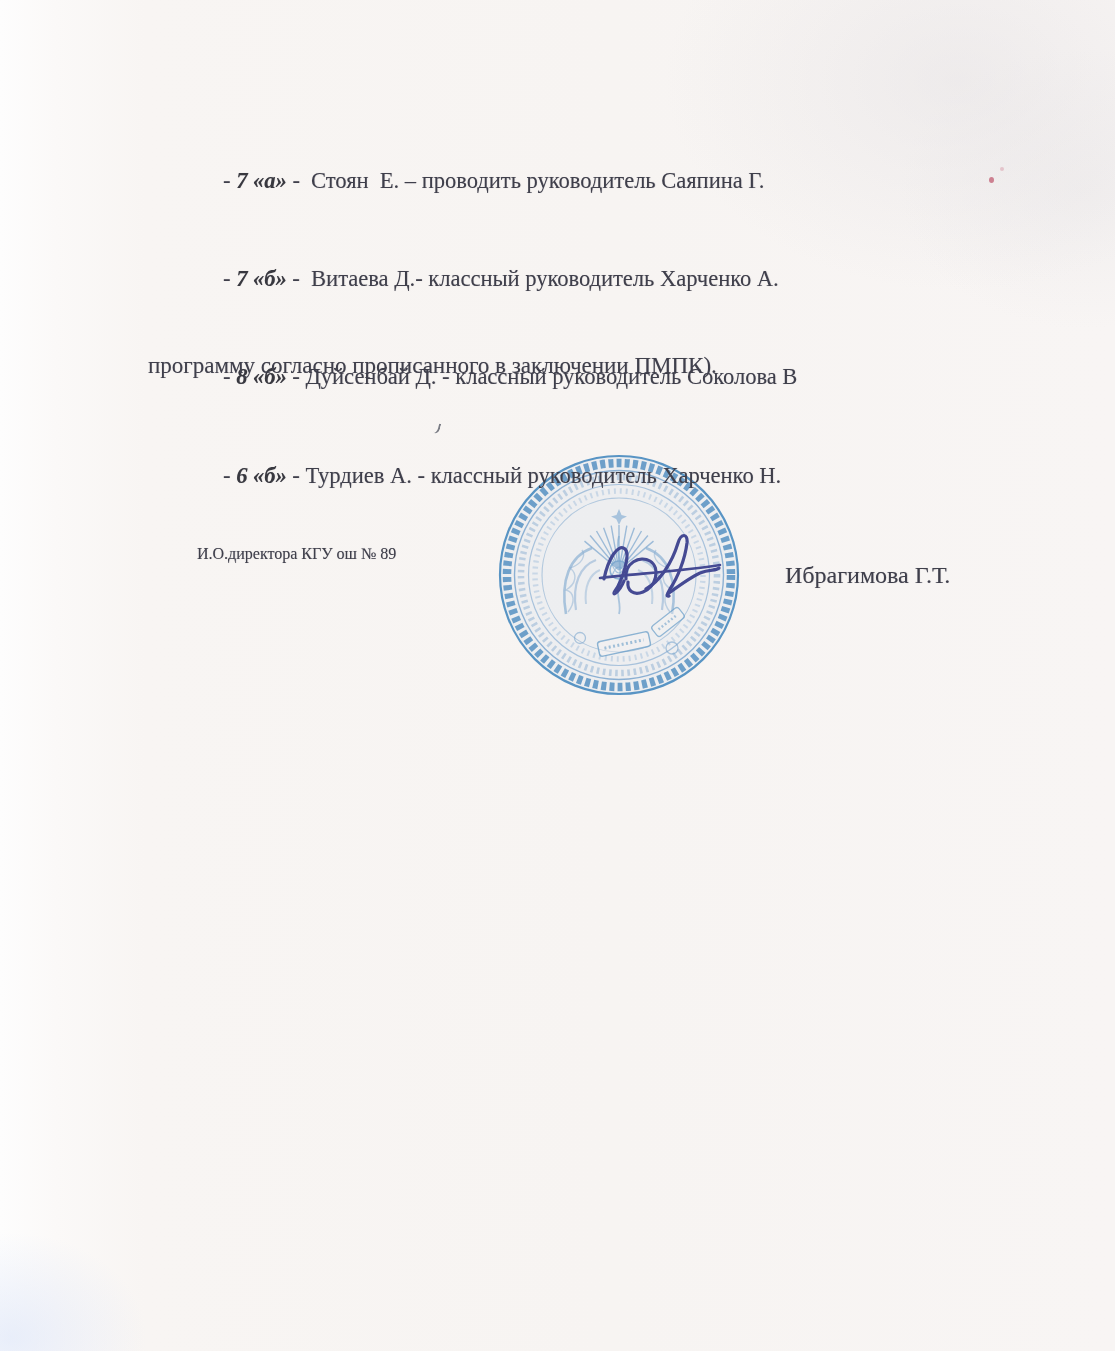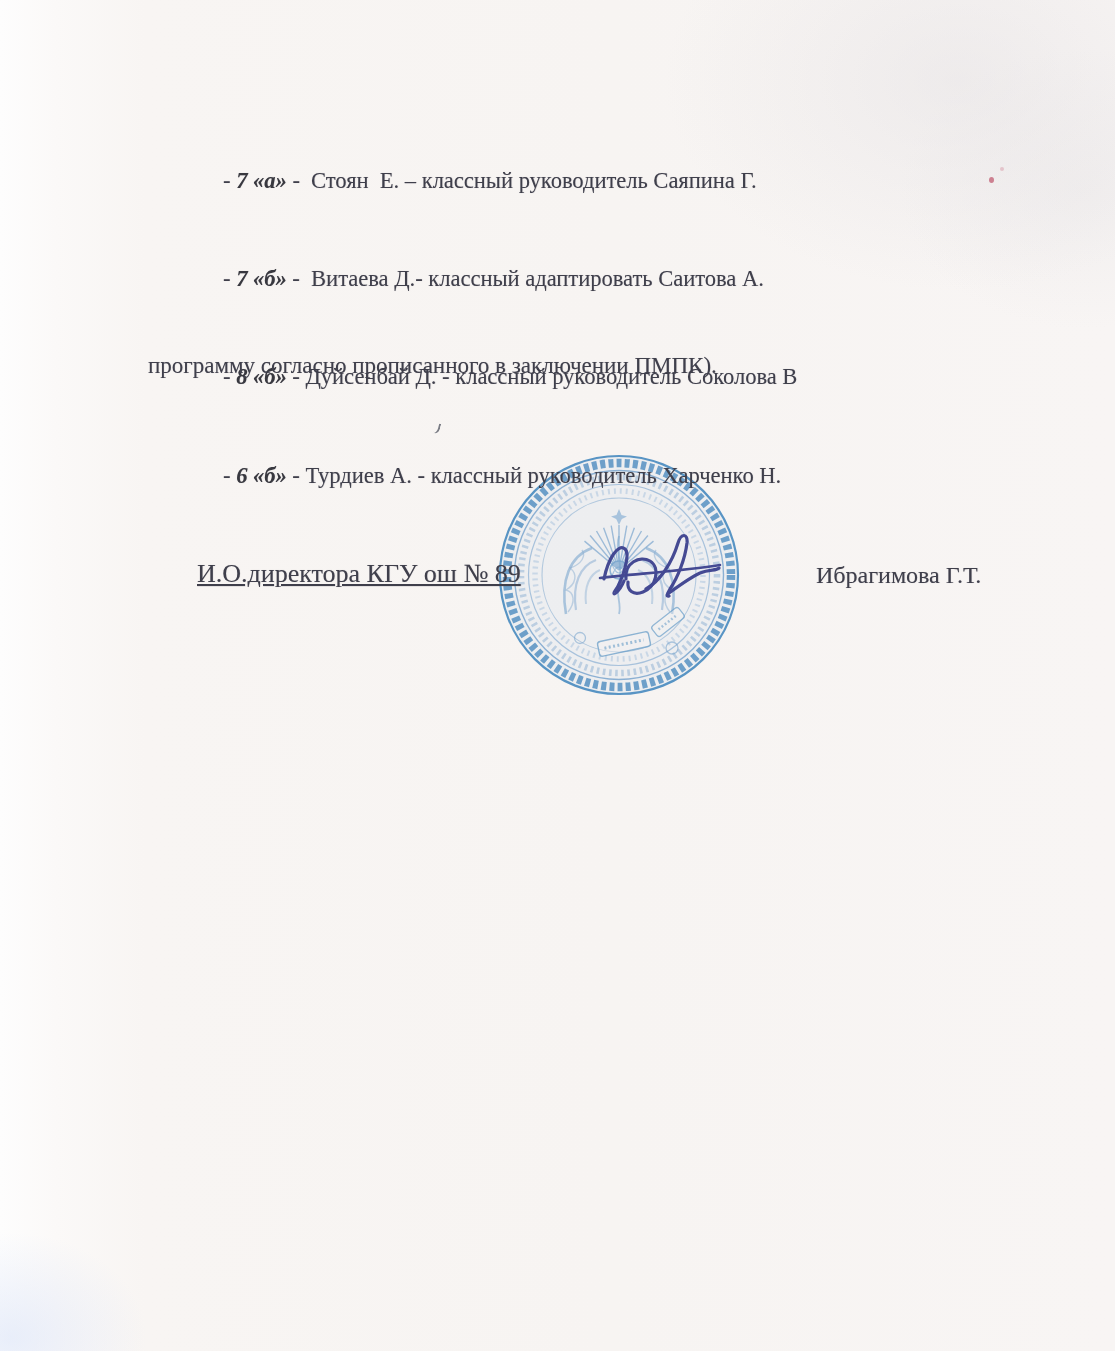--- a/index.html
+++ b/index.html
@@ -36,32 +36,30 @@
     position: absolute;
     left: 148px;
     top: 283px;
     font-size: 23px;
     line-height: 33px;
   }
   .order-block .indent { padding-left: 44px; }
   .sig-left {
     position: absolute;
     left: 197px;
-    top: 559px;
-    font-size: 26px;
+    top: 539px;
+    font-size: 16px;
     line-height: 30px;
-    text-decoration: underline;
   }
   .sig-right {
     position: absolute;
     left: 785px;
     top: 560px;
     font-size: 24px;
     line-height: 30px;
-    margin-left: 31px;
   }
   .stamp {
     position: absolute;
     left: 496px;
     top: 452px;
     width: 246px;
     height: 246px;
     mix-blend-mode: multiply;
     z-index: 3;
   }
@@ -164,22 +162,22 @@
     </svg>
   </div>
 
   <div class="speck-comma"></div>
   <div class="speck-red"></div>
   <div class="speck-red-faint"></div>
 
   <div class="text-layer">
 
     <div class="assignments txt">
-      <div><span>- </span><span class="class-bold">7 «а»</span><span> -  Стоян  Е. – классный руководитель Саяпина Г.</span></div>
-      <div><span>- </span><span class="class-bold">7 «б»</span><span> -  Витаева Д.- классный адаптировать Саитова А.</span></div>
+      <div><span>- </span><span class="class-bold">7 «а»</span><span> -  Стоян  Е. – проводить руководитель Саяпина Г.</span></div>
+      <div><span>- </span><span class="class-bold">7 «б»</span><span> -  Витаева Д.- классный руководитель Харченко А.</span></div>
       <div><span>- </span><span class="class-bold">8 «б»</span><span> - Дуйсенбай Д. - классный руководитель Соколова В</span></div>
       <div><span>- </span><span class="class-bold">6 «б»</span><span> - Турдиев А. - классный руководитель Харченко Н.</span></div>
     </div>
 
     <div class="order-block txt">
       <div>программу согласно прописанного в заключении ПМПК).</div>
     </div>
 
     <div class="sig-left txt">И.О.директора КГУ ош № 89</div>
     <div class="sig-right txt">Ибрагимова Г.Т.</div>

